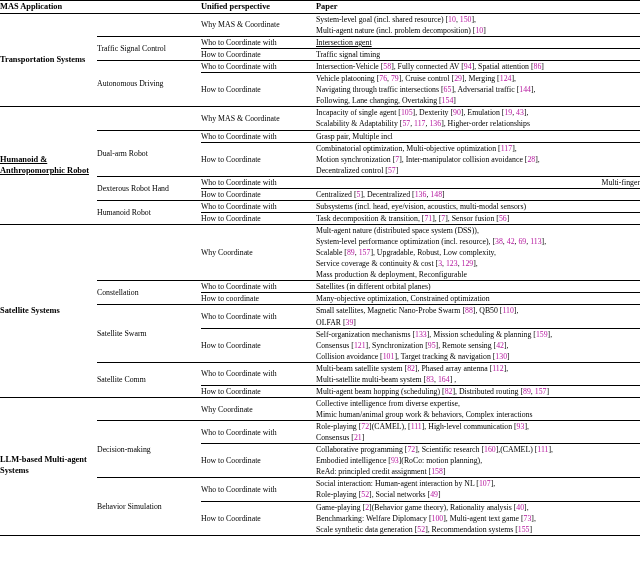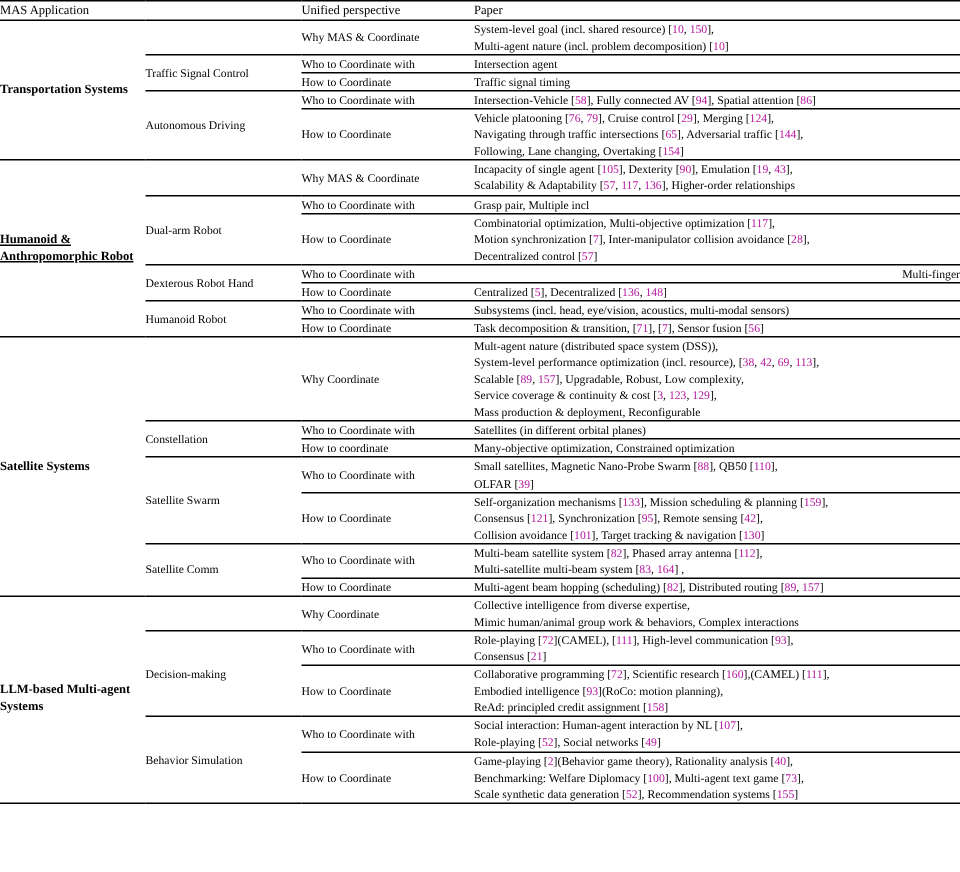--- a/index.html
+++ b/index.html
@@ -32,21 +32,21 @@
     vertical-align: middle;
     text-align: left;
   }
   
   col.c1 { width: 97px; }
   col.c2 { width: 104px; }
   col.c3 { width: 115px; }
   col.c4 { width: 324px; }
 
   thead th {
-    font-weight: normal;
+    font-weight: bold;
     font-size: 8.4px;
     padding: 4px 0 4px 3px;
     border-bottom: none;
   }
   thead tr.head-row th { border-top: 1.7px solid #000; border-bottom: 1.1px solid #000; }
 
   td.cell {
     padding: 2.5px 3px 2.5px 3px;
     box-sizing: border-box;
   }
@@ -101,21 +101,21 @@
           <td class="cell c2cell" rowspan="1"></td>
           <td class="cell c3cell">Why MAS &amp; Coordinate</td>
           <td class="cell c4cell">
             <div class="paperline">System-level goal (incl. shared resource) [<span class="cite">10</span>, <span class="cite">150</span>],</div>
             <div class="paperline">Multi-agent nature (incl. problem decomposition) [<span class="cite">10</span>]</div>
           </td>
         </tr>
         <tr>
           <td class="cell c2cell" rowspan="2" style="border-top: 1px solid rgb(0, 0, 0);">Traffic Signal Control</td>
           <td class="cell c3cell" style="border-top: 1px solid rgb(0, 0, 0);">Who to Coordinate with</td>
-          <td class="cell c4cell" style="border-top: 1px solid rgb(0, 0, 0);">
+          <td class="cell c4cell" style="border-top: 1px solid rgb(0, 0, 0); text-decoration: underline;">
             <div class="paperline">Intersection agent</div>
           </td>
         </tr>
         <tr>
           <td class="cell c3cell" style="border-top: 0.7px solid rgb(0, 0, 0);">How to Coordinate</td>
           <td class="cell c4cell" style="border-top: 0.7px solid rgb(0, 0, 0);">
             <div class="paperline">Traffic signal timing</div>
           </td>
         </tr>
         <tr>

